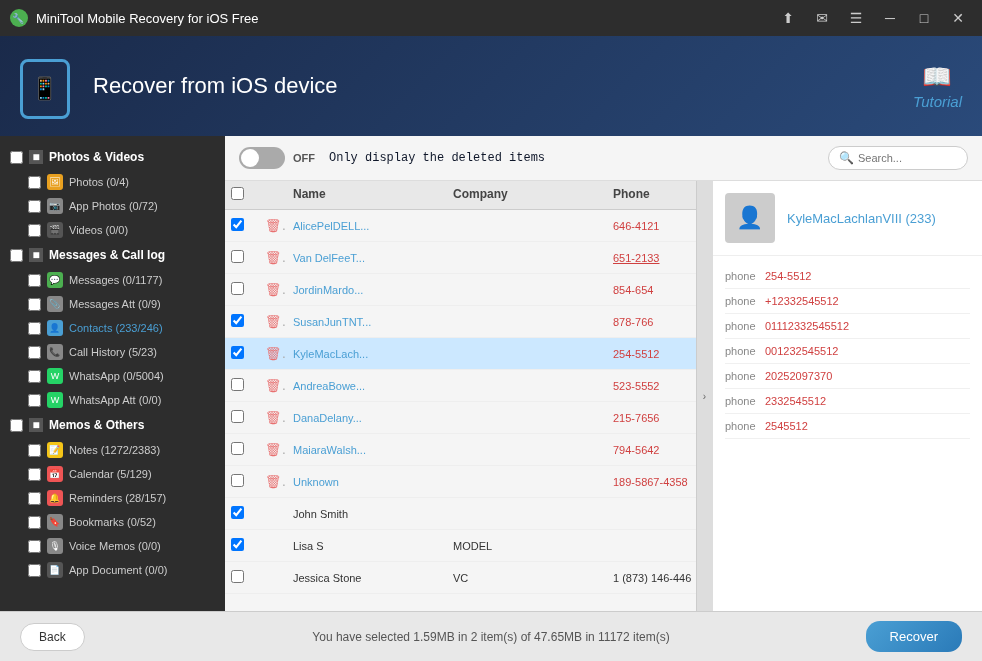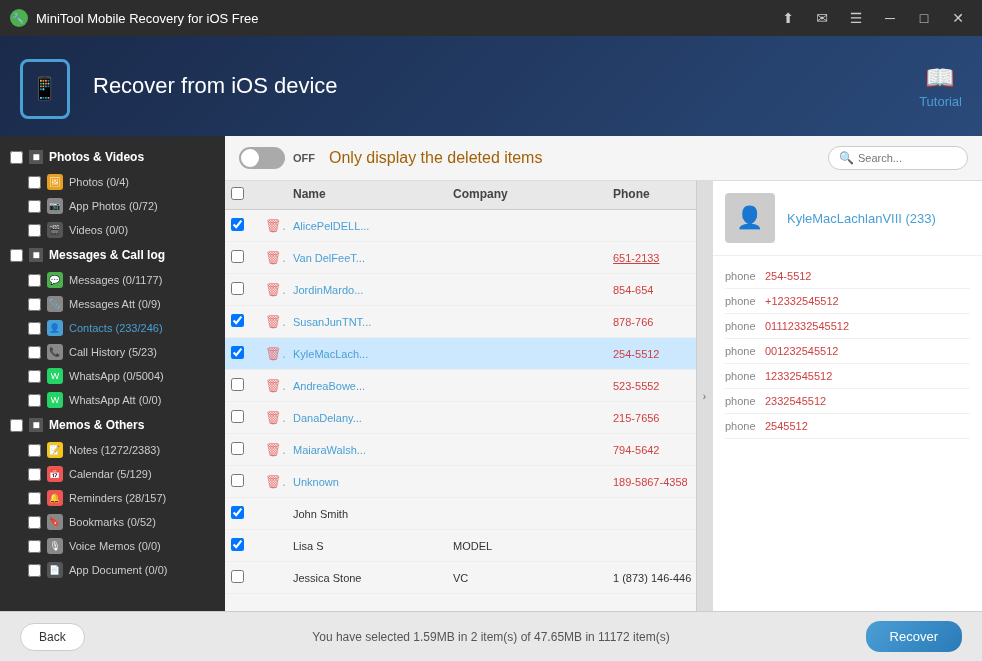--- a/index.html
+++ b/index.html
@@ -26,21 +26,21 @@
       display: flex;
       align-items: center;
       padding: 0 20px;
       position: relative;
     }
     .header-icon { width: 55px; height: 55px; margin-right: 18px; }
     .header-icon-inner { width: 50px; height: 60px; border: 3px solid #4a9fd4; border-radius: 8px; display: flex; align-items: center; justify-content: center; color: #4a9fd4; font-size: 22px; }
     .header-title { color: #fff; font-size: 22px; font-weight: 300; }
     .tutorial-btn { position: absolute; right: 20px; top: 50%; transform: translateY(-50%); display: flex; flex-direction: column; align-items: center; color: #4a9fd4; cursor: pointer; text-decoration: none; }
     .tutorial-icon { font-size: 24px; margin-bottom: 2px; }
-    .tutorial-label { font-size: 13px; }
+    .tutorial-label { font-size: 15px; font-style: italic; }
 
     
     .main-layout {
       display: flex;
       height: calc(661px - 36px - 100px - 50px);
       background: #f0f0f0;
     }
 
     
     .sidebar {
@@ -124,21 +124,21 @@
     .toggle-knob {
       width: 18px;
       height: 18px;
       border-radius: 50%;
       background: #fff;
       position: absolute;
       left: 2px;
       transition: left 0.2s;
     }
     .toggle-label { font-size: 11px; font-weight: bold; color: #555; margin-right: 2px; }
-    .toolbar-text { color: #a16207; font-size: 16px; }
+    .toolbar-text { color: #0f172a; font-size: 12px; font-family: Liberation Mono, monospace; }
     .search-box {
       margin-left: auto;
       display: flex;
       align-items: center;
       border: 1px solid #ccc;
       border-radius: 12px;
       padding: 4px 10px;
       background: #fff;
       width: 140px;
     }
@@ -437,20 +437,21 @@
         <div class="table-body" id="table-body">
             <div class="table-row">
     <div class="td td-check">
       <input type="checkbox" checked="" style="">
     </div>
     <div class="td td-delete">
       <span style="color:#e87070;">🗑</span>
     </div>
     <div class="td" style="color:#4a9fd4;">AlicePelDELL...</div>
     <div class="td"></div>
+    <div class="td" style="color:#d04040;">646-4121</div>
   </div>
             <div class="table-row">
     <div class="td td-check">
       <input type="checkbox" style="">
     </div>
     <div class="td td-delete">
       <span style="color:#e87070;">🗑</span>
     </div>
     <div class="td" style="color:#4a9fd4;">Van DelFeeT...</div>
     <div class="td"></div>
@@ -587,21 +588,21 @@
             <div class="detail-field">
     <span class="field-label">phone</span>
     <span class="field-value">01112332545512</span>
   </div>
             <div class="detail-field">
     <span class="field-label">phone</span>
     <span class="field-value">001232545512</span>
   </div>
             <div class="detail-field">
     <span class="field-label">phone</span>
-    <span class="field-value">12332545512</span>
+    <span class="field-value">20252097370</span>
   </div>
             <div class="detail-field">
     <span class="field-label">phone</span>
     <span class="field-value">2332545512</span>
   </div>
             <div class="detail-field">
     <span class="field-label">phone</span>
     <span class="field-value">2545512</span>
   </div>
           </div>

